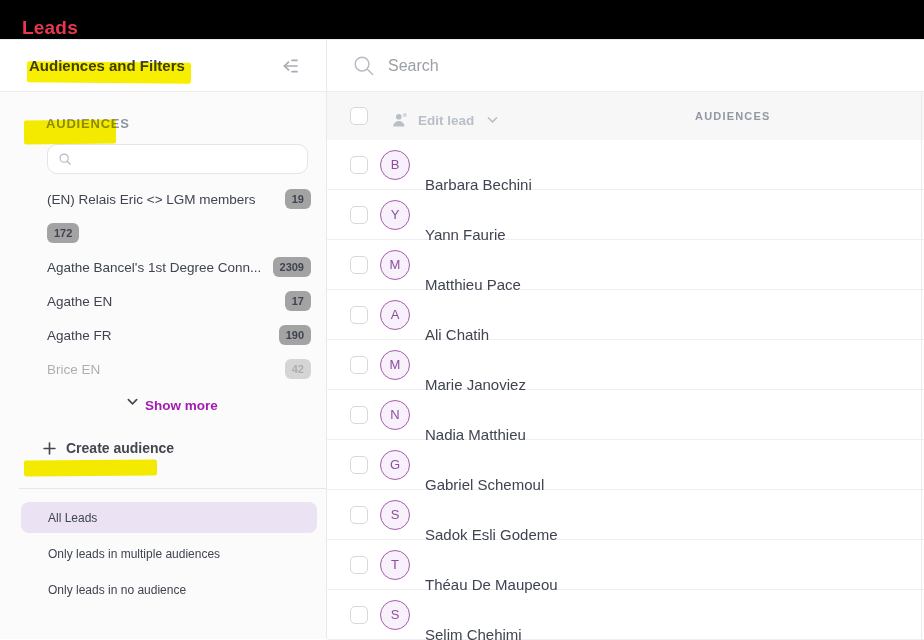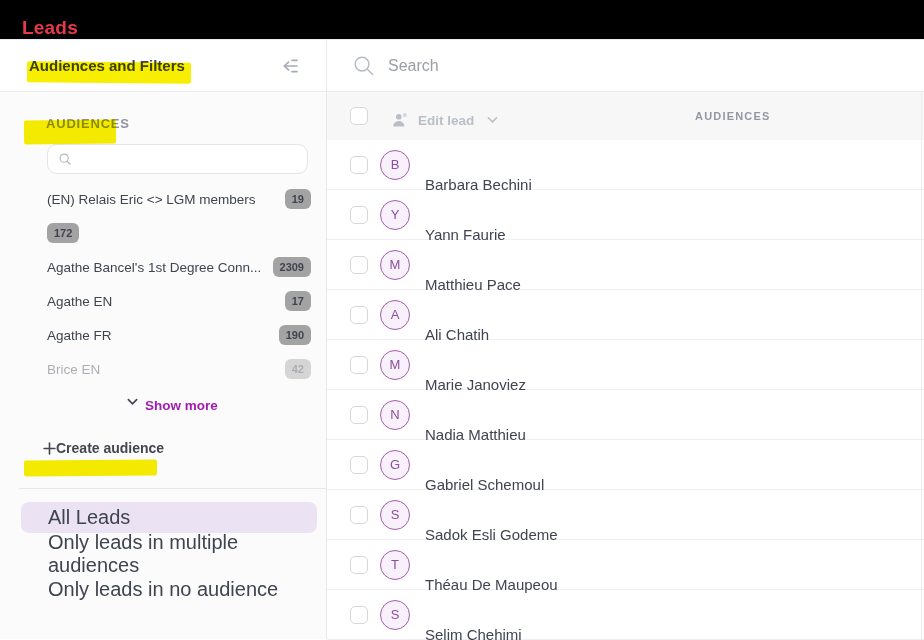--- a/index.html
+++ b/index.html
@@ -39,28 +39,28 @@
   .aud-item { height:34px; display:flex; align-items:center; justify-content:space-between;
     padding:0 15px 0 28px; cursor:pointer; }
   .aud-item.faded { opacity:.42; }
   .aud-name { font-size:13.5px; color:#3f4450; white-space:nowrap; overflow:hidden; }
   .aud-count { background:#a3a3a3; border-radius:6px; padding:4px 7px;
     font-size:11px; font-weight:700; color:#3f4450; }
 
   .show-more { margin-top:12px; display:flex; justify-content:center;
     gap:7px; font-size:13.5px; font-weight:700; color:#a21caf; cursor:pointer; height:20px; }
 
-  .create-audience { margin:22px 0 0 24px; display:flex; align-items:center; 
+  .create-audience { margin:22px 0 0 24px; display:flex; align-items:center; gap:10px;
     font-size:14px; font-weight:700; color:#43464f; cursor:pointer; position:relative; z-index:1; }
 
   .side-divider { margin-top:32px; height:1px; background:#e7e7ea; }
 
   .filter-list { margin-top:13px; }
   .filter-item { height:31px; margin:0 9px 5px 2px; display:flex; align-items:center;
-    padding-left:27px; font-size:20px; color:#3f4450; border-radius:8px; cursor:pointer; }
+    padding-left:27px; font-size:12px; color:#3f4450; border-radius:8px; cursor:pointer; }
   .filter-item.selected { background:#ebe2f4; }
 
   
   .main-search { height:52px; background:#fff; border-bottom:1px solid #ececee;
     display:flex; align-items:center; padding-left:25px; }
   .main-search input { border:none; outline:none; background:transparent; font-size:16px;
     color:#3f4450; margin-left:13px; width:420px; font-family:"Liberation Sans", sans-serif; }
   .main-search input::placeholder, .side-search input::placeholder { color:#9aa0a6; opacity:1; }
 
   .table-header { height:48px; background:#f7f7f8; display:flex; align-items:center;

